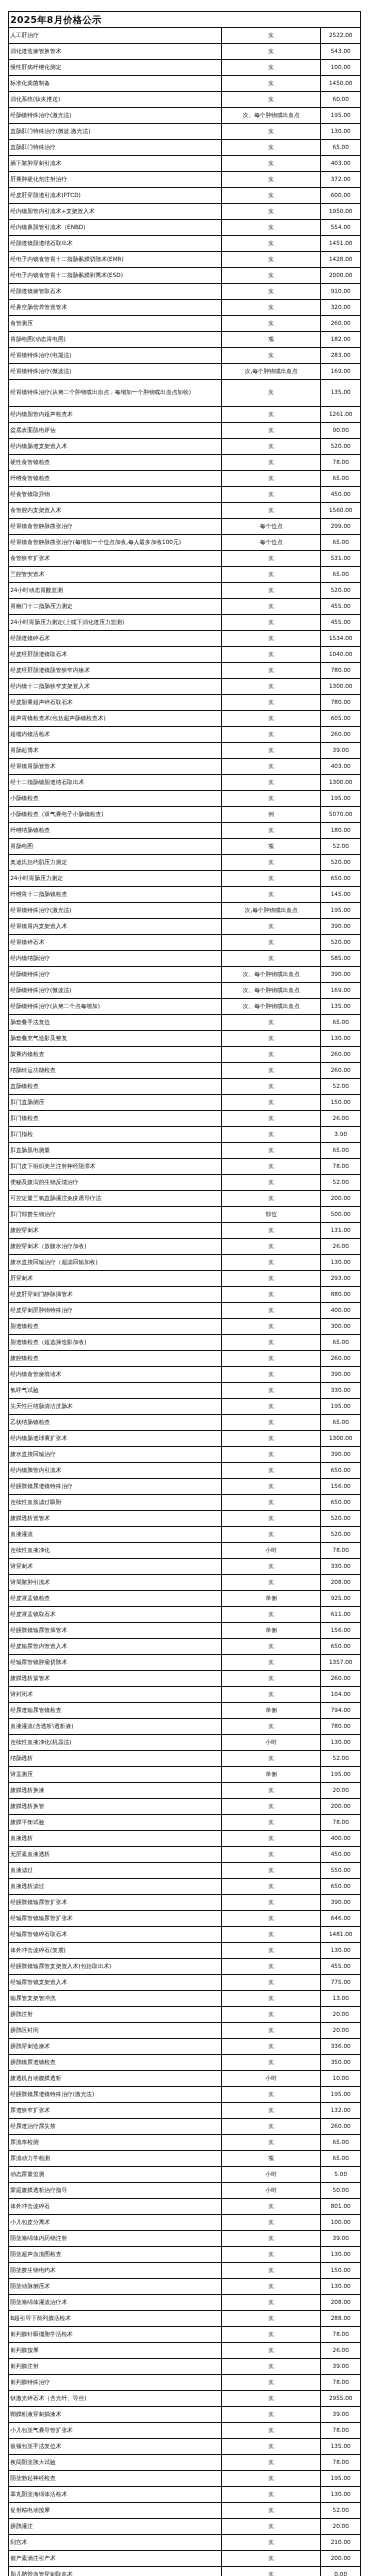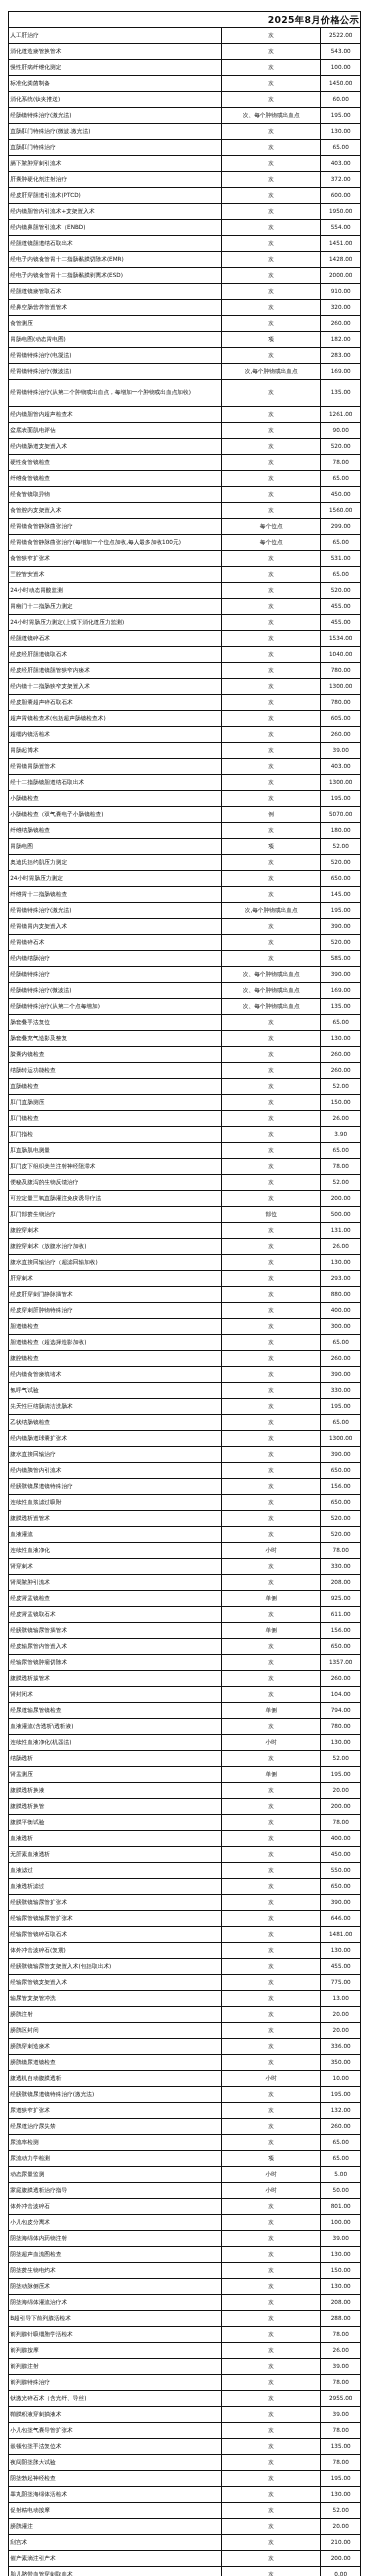--- a/index.html
+++ b/index.html
@@ -15,21 +15,21 @@
     border: 0.5px solid #111;
     padding: 0 1px;
     height: 15px;
     line-height: 7.2px;
     overflow: hidden;
   }
   th.title-cell {
     height: 26px;
     font-size: 9.3px;
     font-weight: bold;
-    text-align: right;
+    text-align: left;
     letter-spacing: 0.3px;
   }
   col.c-name { width: 213px; }
   col.c-unit { width: 99px; }
   col.c-price { width: 40px; }
   td.name { text-align: left; padding-left: 1px; }
   td.unit { text-align: center; }
   td.price { text-align: center; }
   tr.tall td { height: 26px; line-height: 7.2px; }
 </style>

